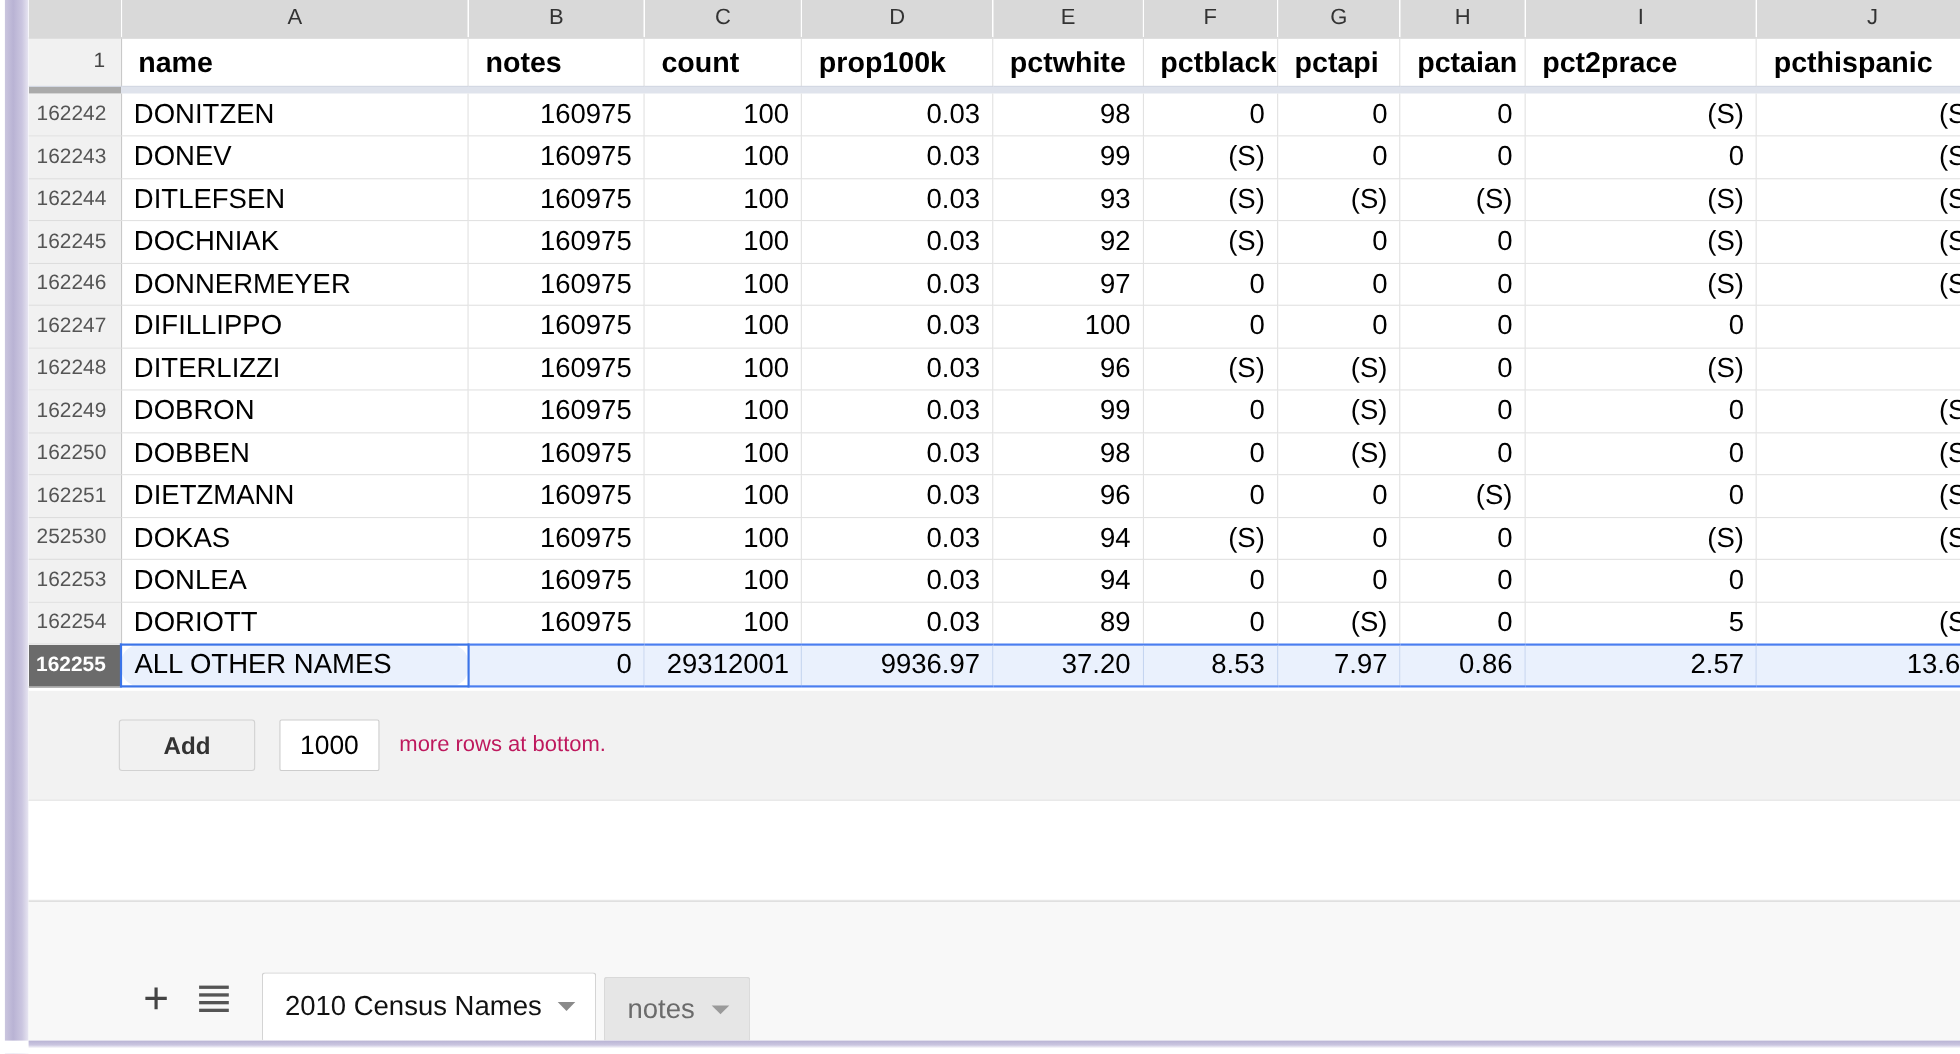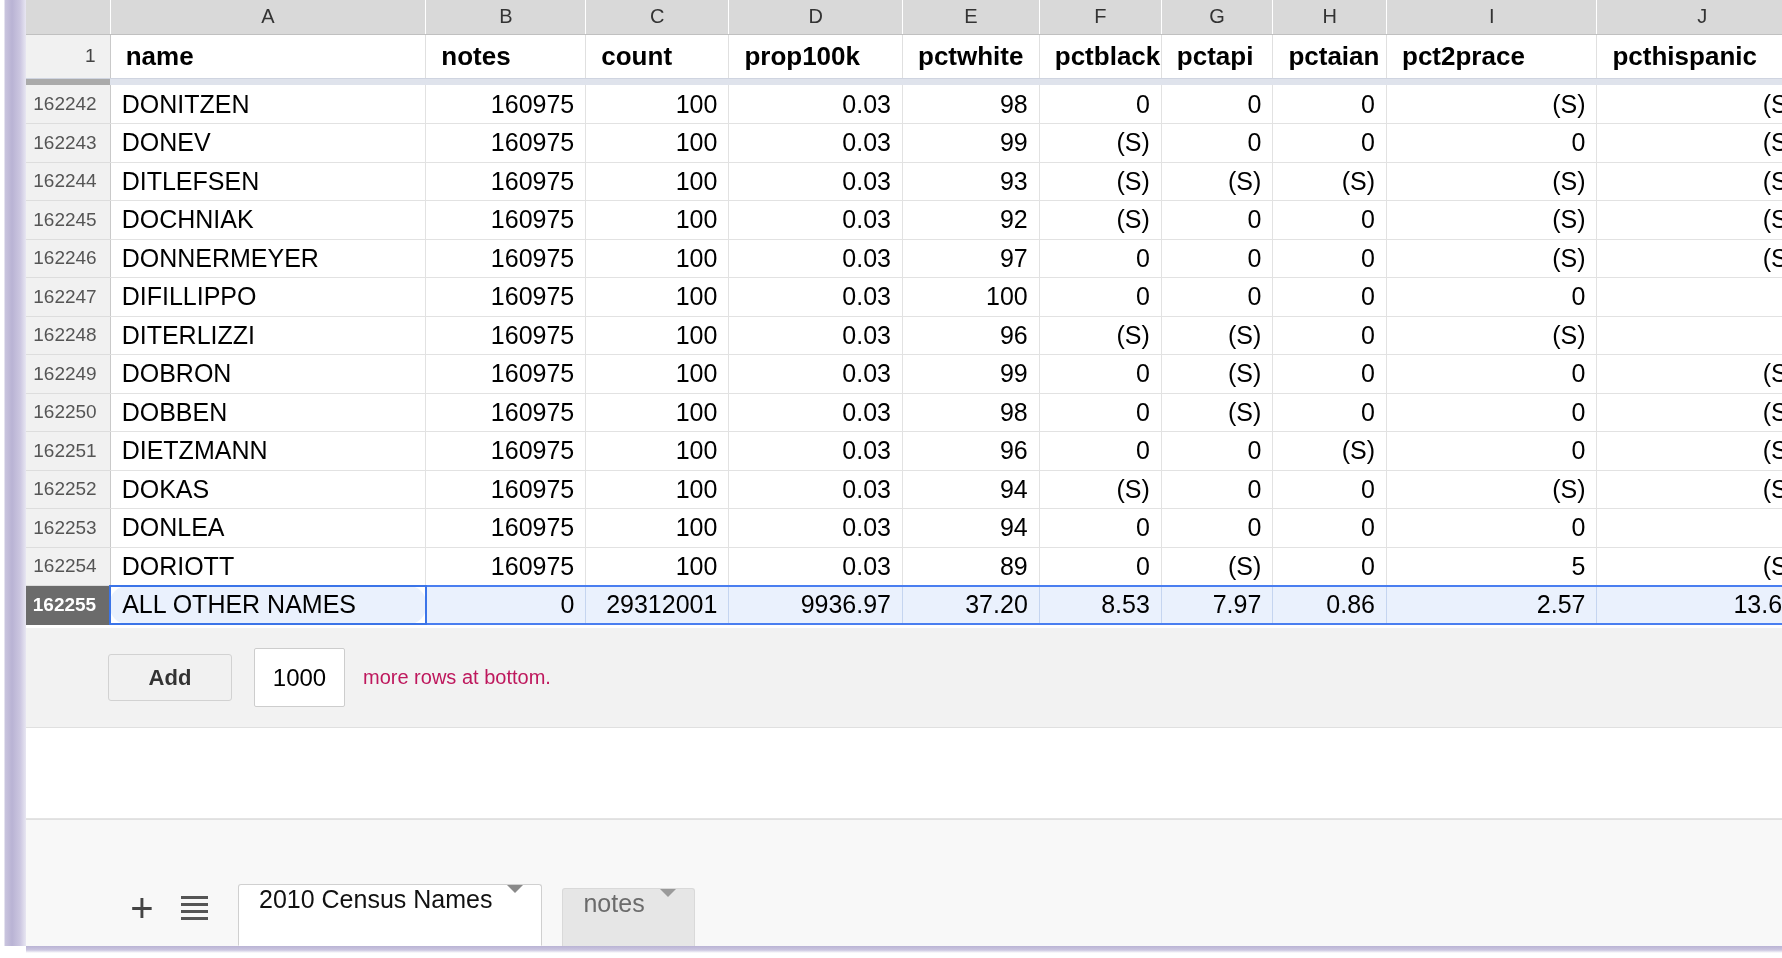--- a/index.html
+++ b/index.html
@@ -170,21 +170,21 @@
     border: 1px solid #d2d2d2;
     border-radius: 3px;
     font-size: 22px;
     font-weight: bold;
     color: #333333;
     display: flex; align-items: center; justify-content: center;
     font-family: "Liberation Sans", sans-serif;
     cursor: pointer;
   }
   .add-input {
-    width: 91px; height: 59px;
+    width: 91px; height: 47px;
     margin-left: 22px;
     background: #ffffff;
     border: 1px solid #cdcdcd;
     border-radius: 2px;
     font-size: 24px;
     color: #000000;
     text-align: center;
     font-family: "Liberation Sans", sans-serif;
     padding: 0;
   }
@@ -235,22 +235,23 @@
   }
   .tabs {
     display: flex;
     align-items: flex-end;
     height: 76px;
     margin-left: 12px;
   }
   .tab {
     height: 58px;
     display: flex;
+    align-items: center;
     padding: 0 18px 0 20px;
-    margin-right: 20px;
+    margin-right: 7px;
     border-radius: 3px 3px 0 0;
     font-size: 25px;
     cursor: pointer;
     border: 1px solid #d9d9d9;
     border-bottom: none;
   }
   .tab.inactive {
     background: #e6e6e6;
     color: #6b6b6b;
   }
@@ -447,21 +448,21 @@
             <td class="num">100</td>
             <td class="num">0.03</td>
             <td class="num">96</td>
             <td class="num">0</td>
             <td class="num">0</td>
             <td class="num">(S)</td>
             <td class="num">0</td>
             <td class="num">(S)</td>
           </tr>
           <tr class="datarow">
-            <td class="rownum">162252</td>
+            <td class="rownum">252530</td>
             <td class="text">DOKAS</td>
             <td class="num">160975</td>
             <td class="num">100</td>
             <td class="num">0.03</td>
             <td class="num">94</td>
             <td class="num">(S)</td>
             <td class="num">0</td>
             <td class="num">0</td>
             <td class="num">(S)</td>
             <td class="num">(S)</td>

